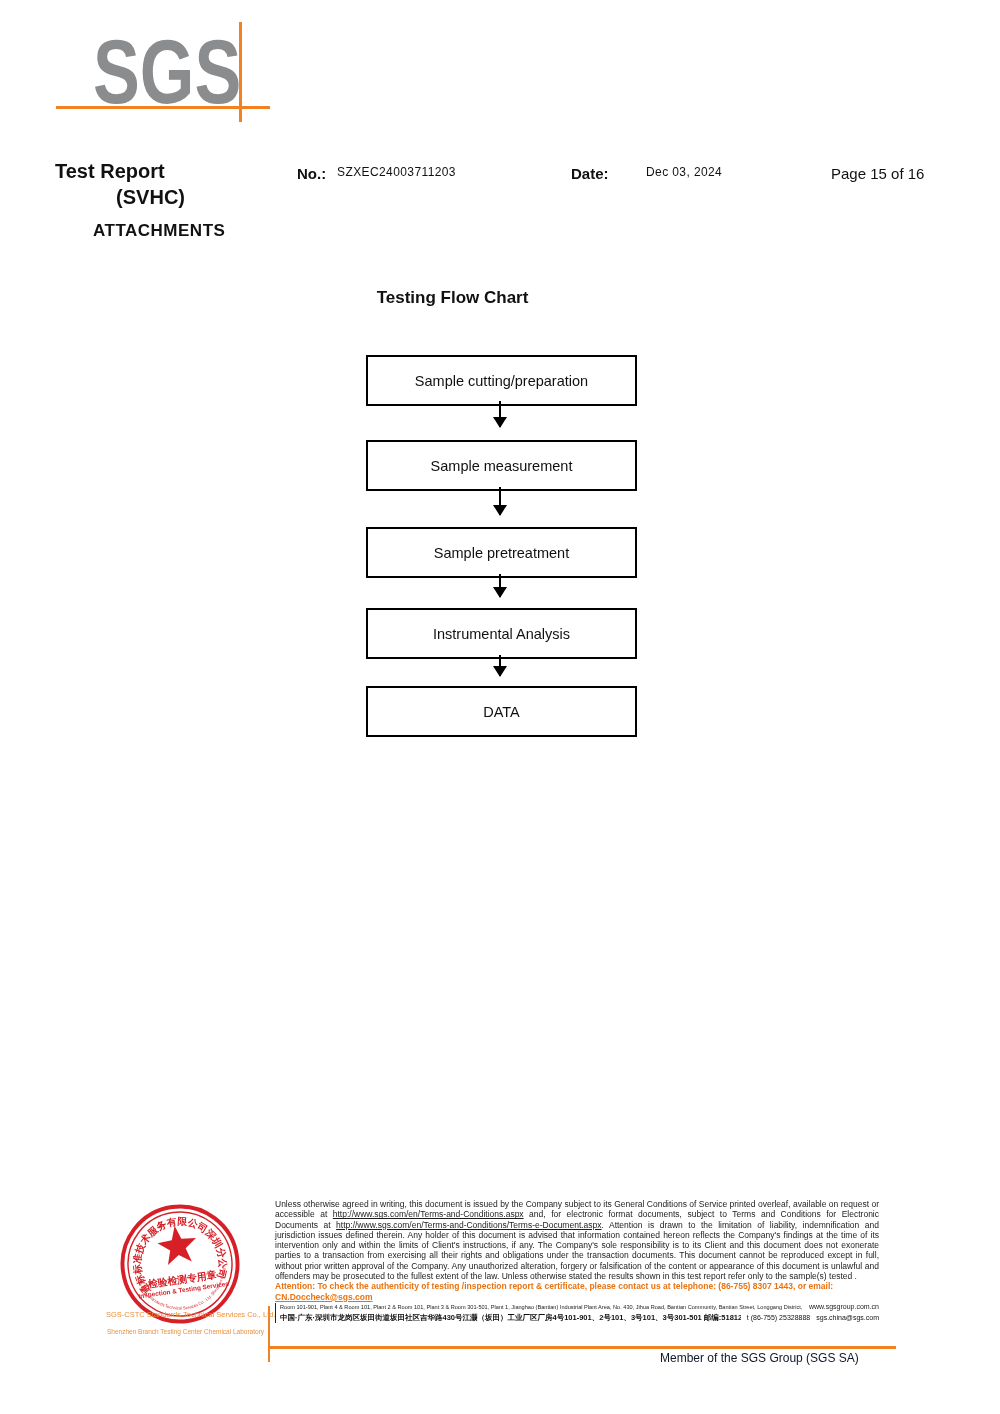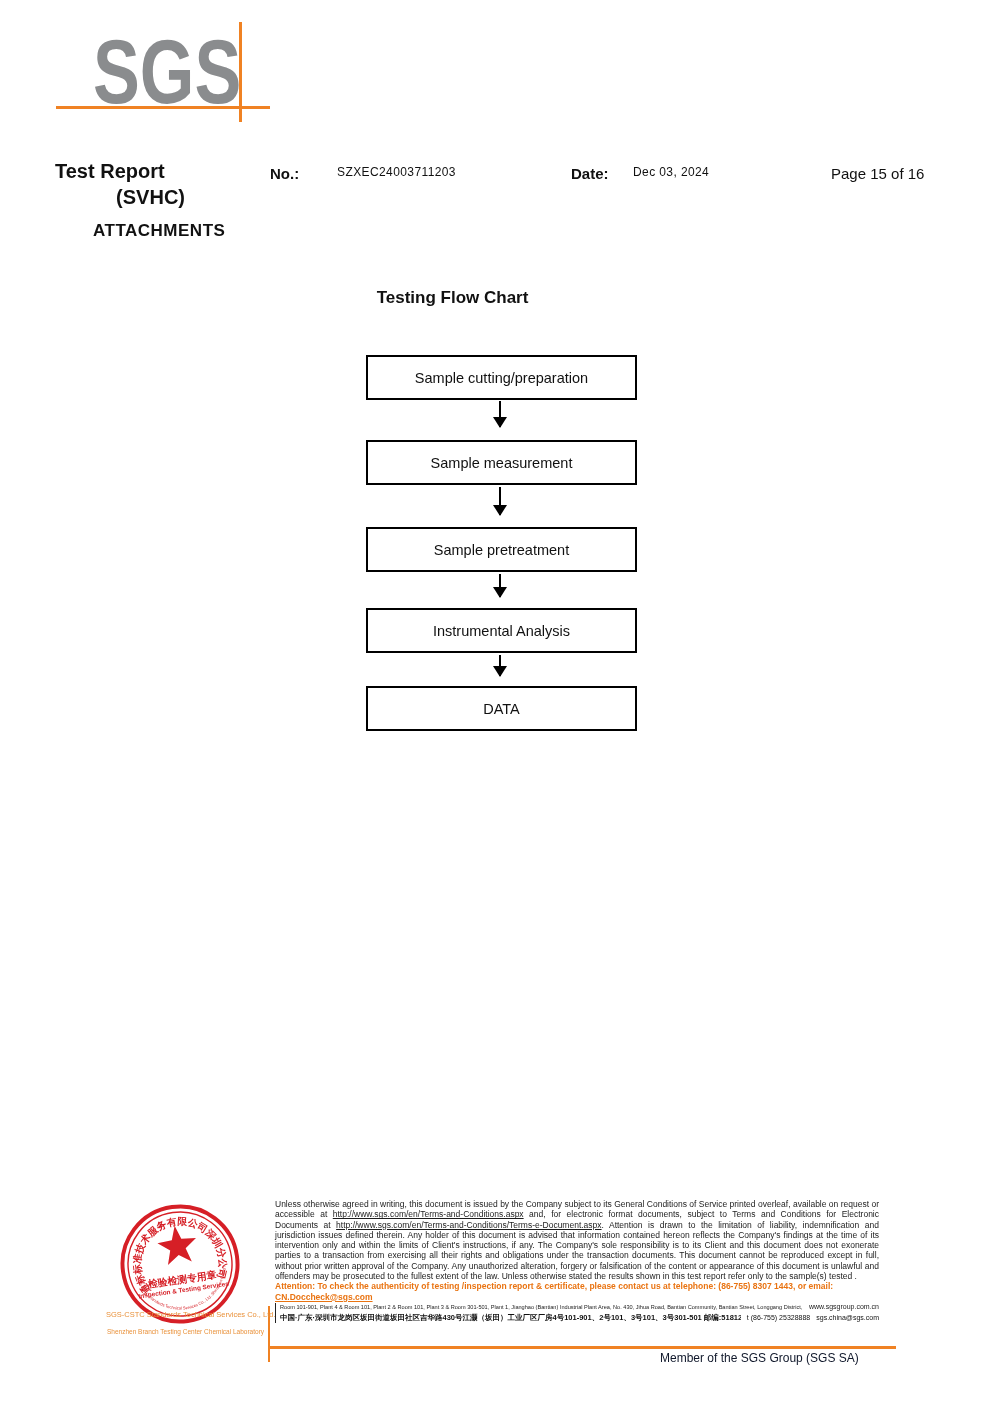--- a/index.html
+++ b/index.html
@@ -15,30 +15,30 @@
     font-size:90px; font-weight:bold; line-height:1; color:#8a8c8e;
     letter-spacing:0px; transform:scaleX(0.78); transform-origin:left top;
   }
   .logo-hline { position:absolute; left:56px; top:106px; width:214px; height:3px; background:#f08223; }
   .logo-vline { position:absolute; left:239px; top:22px; width:3px; height:100px; background:#f08223; }
   
   .rpt-title   { position:absolute; left:55px;  top:160px; font-size:20px; font-weight:bold; }
   .rpt-sub     { position:absolute; left:55px;  top:186px; width:130px; text-align:right; font-size:20px; font-weight:bold; }
   .hdr-lbl     { position:absolute; top:165px; font-size:15px; font-weight:bold; }
   .hdr-val     { position:absolute; top:165px; font-size:12px; letter-spacing:0.4px; }
-  .no-lbl      { left:270px; }
+  .no-lbl      { left:297px; }
   .no-val      { left:337px; }
   .date-lbl    { left:571px; }
-  .date-val    { left:633px; }
+  .date-val    { left:646px; }
   .page-info   { position:absolute; left:831px; top:165px; font-size:15px; }
   .attachments { position:absolute; left:93px; top:221px; font-size:17px; font-weight:bold; letter-spacing:0.5px; }
   
   .fc-title { position:absolute; left:0; top:288px; width:905px; text-align:center; font-size:17px; font-weight:bold; }
   .fbox {
-    position:absolute; left:366px; width:271px; height:45px;
+    position:absolute; left:366px; width:271px; height:51px;
     border:2px solid #000; box-sizing:border-box; background:#fff;
     display:flex; align-items:center; justify-content:center; font-size:14.5px;
   }
   .arrow { position:absolute; left:499px; width:2px; background:#000; }
   .arrow::after {
     content:""; position:absolute; left:-6px; bottom:-1px;
     border-left:7px solid transparent; border-right:7px solid transparent;
     border-top:11px solid #000;
   }
   

